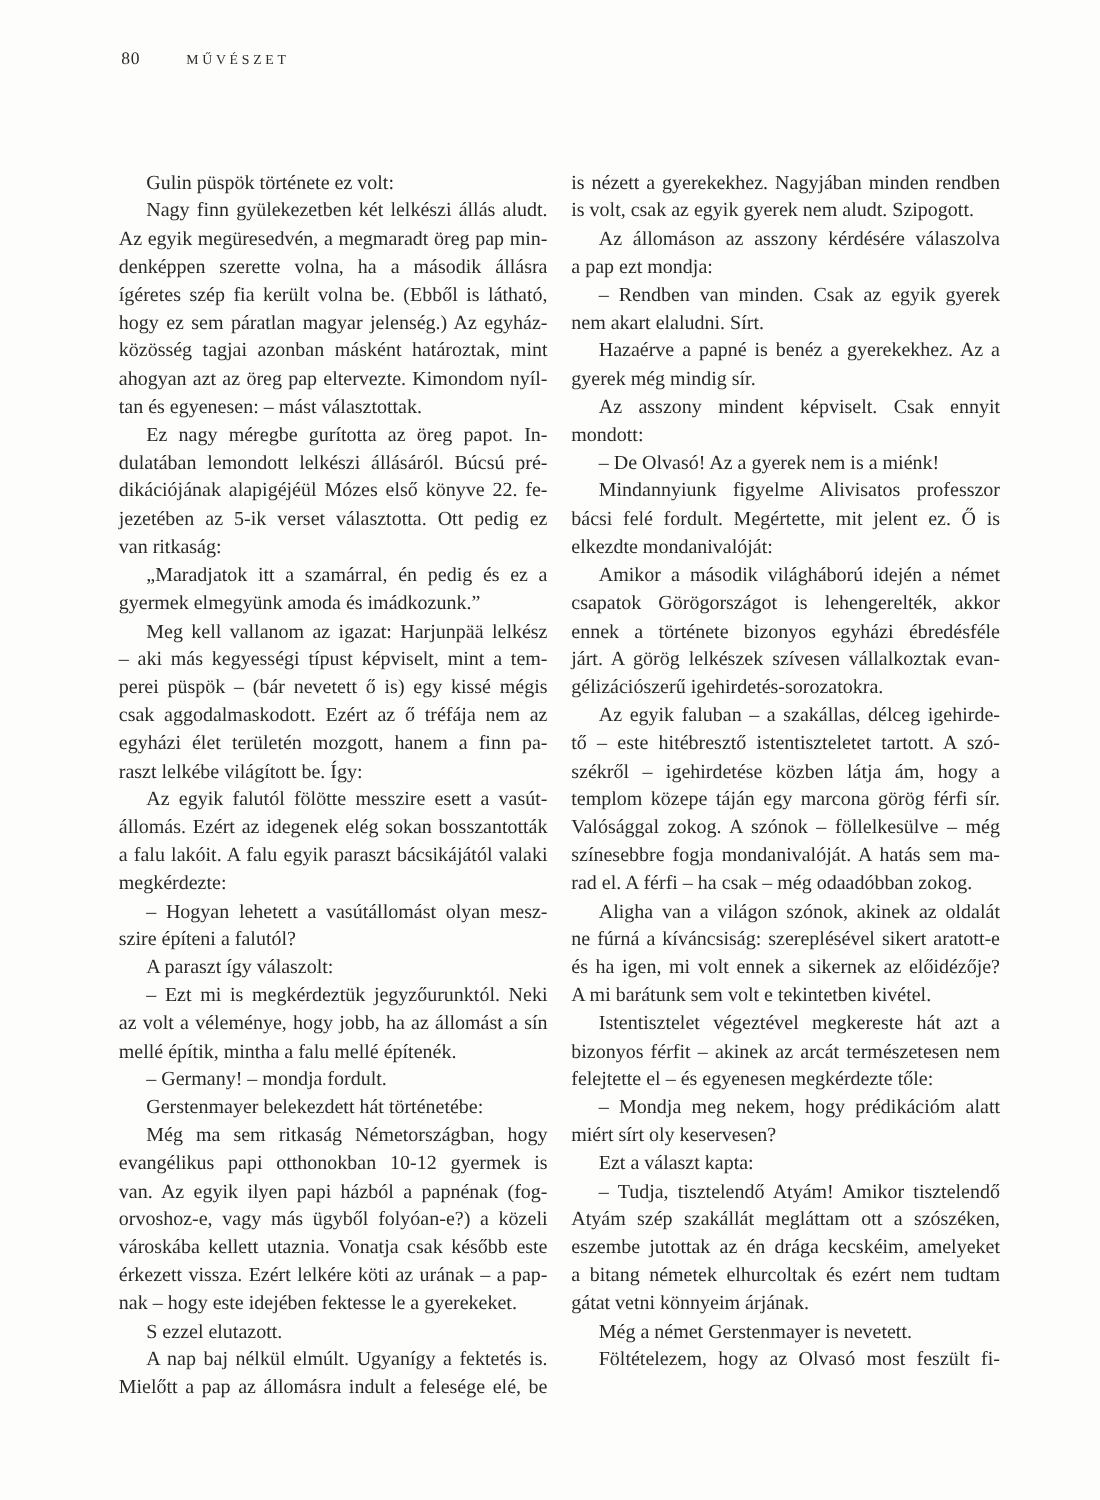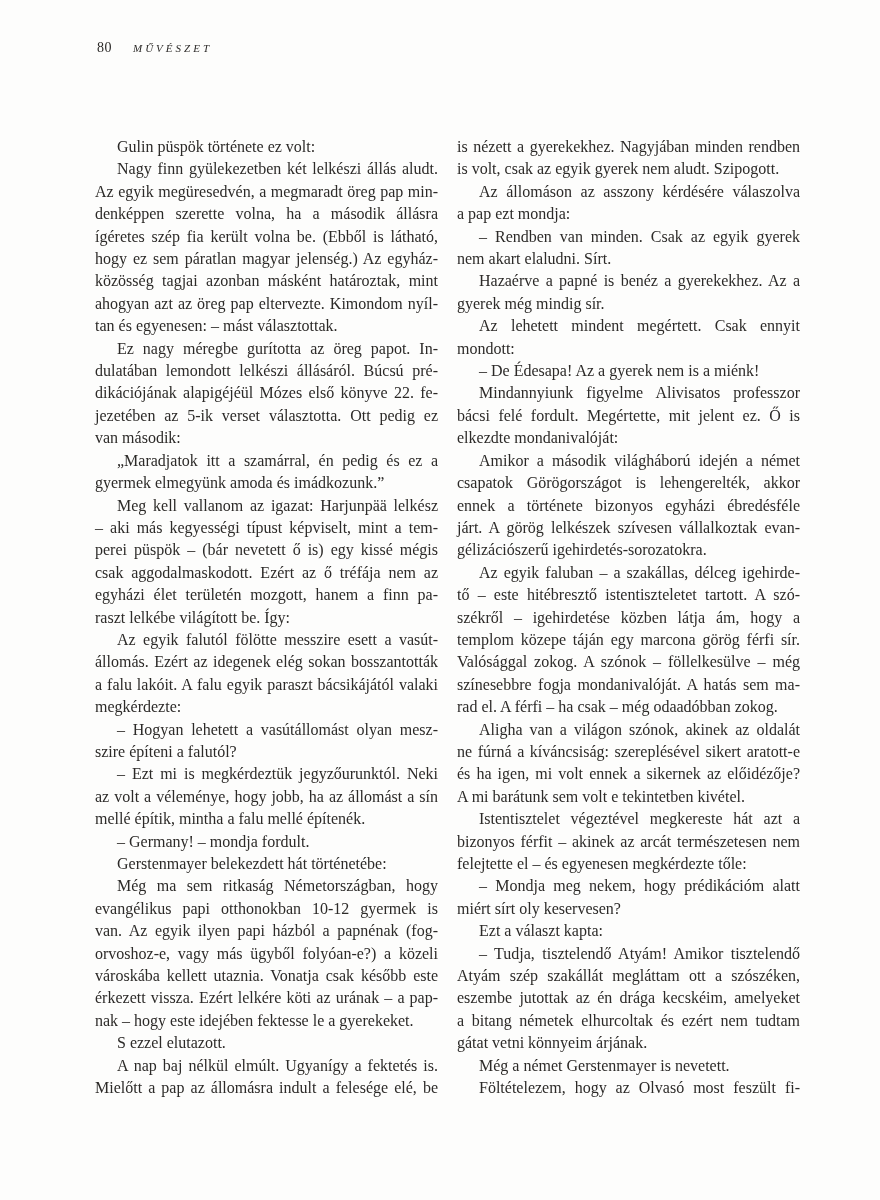--- a/index.html
+++ b/index.html
@@ -23,23 +23,22 @@
     left: 97px;
     display: flex;
     align-items: baseline;
   }
   .page-number {
     font-size: 14px;
     letter-spacing: 0.5px;
     color: #2c2a28;
   }
   .section-title {
-    margin-left: 21px;
+    margin-left: 37px;
     font-size: 11px;
-    font-style: italic;
     letter-spacing: 3px;
     text-transform: uppercase;
     color: #2c2a28;
   }
   .content {
     position: absolute;
     top: 136px;
     left: 95px;
     width: 705px;
     display: flex;
@@ -80,35 +79,36 @@
         <div class="line">denképpen szerette volna, ha a második állásra</div>
         <div class="line">ígéretes szép fia került volna be. (Ebből is látható,</div>
         <div class="line">hogy ez sem páratlan magyar jelenség.) Az egyház-</div>
         <div class="line">közösség tagjai azonban másként határoztak, mint</div>
         <div class="line">ahogyan azt az öreg pap eltervezte. Kimondom nyíl-</div>
         <div class="line end">tan és egyenesen: – mást választottak.</div>
         <div class="line ind">Ez nagy méregbe gurította az öreg papot. In-</div>
         <div class="line">dulatában lemondott lelkészi állásáról. Búcsú pré-</div>
         <div class="line">dikációjának alapigéjéül Mózes első könyve 22. fe-</div>
         <div class="line">jezetében az 5-ik verset választotta. Ott pedig ez</div>
-        <div class="line end">van második:</div>
+        <div class="line end">van ritkaság:</div>
         <div class="line ind">„Maradjatok itt a szamárral, én pedig és ez a</div>
         <div class="line end">gyermek elmegyünk amoda és imádkozunk.”</div>
         <div class="line ind">Meg kell vallanom az igazat: Harjunpää lelkész</div>
         <div class="line">– aki más kegyességi típust képviselt, mint a tem-</div>
         <div class="line">perei püspök – (bár nevetett ő is) egy kissé mégis</div>
         <div class="line">csak aggodalmaskodott. Ezért az ő tréfája nem az</div>
         <div class="line">egyházi élet területén mozgott, hanem a finn pa-</div>
         <div class="line end">raszt lelkébe világított be. Így:</div>
         <div class="line ind">Az egyik falutól fölötte messzire esett a vasút-</div>
         <div class="line">állomás. Ezért az idegenek elég sokan bosszantották</div>
         <div class="line">a falu lakóit. A falu egyik paraszt bácsikájától valaki</div>
         <div class="line end">megkérdezte:</div>
         <div class="line ind">– Hogyan lehetett a vasútállomást olyan mesz-</div>
         <div class="line end">szire építeni a falutól?</div>
+        <div class="line ind end">A paraszt így válaszolt:</div>
         <div class="line ind">– Ezt mi is megkérdeztük jegyzőurunktól. Neki</div>
         <div class="line">az volt a véleménye, hogy jobb, ha az állomást a sín</div>
         <div class="line end">mellé építik, mintha a falu mellé építenék.</div>
         <div class="line ind end">– Germany! – mondja fordult.</div>
         <div class="line ind end">Gerstenmayer belekezdett hát történetébe:</div>
         <div class="line ind">Még ma sem ritkaság Németországban, hogy</div>
         <div class="line">evangélikus papi otthonokban 10-12 gyermek is</div>
         <div class="line">van. Az egyik ilyen papi házból a papnénak (fog-</div>
         <div class="line">orvoshoz-e, vagy más ügyből folyóan-e?) a közeli</div>
         <div class="line">városkába kellett utaznia. Vonatja csak később este</div>
@@ -120,23 +120,23 @@
       </div>
     <div class="column">
         <div class="line">is nézett a gyerekekhez. Nagyjában minden rendben</div>
         <div class="line end">is volt, csak az egyik gyerek nem aludt. Szipogott.</div>
         <div class="line ind">Az állomáson az asszony kérdésére válaszolva</div>
         <div class="line end">a pap ezt mondja:</div>
         <div class="line ind">– Rendben van minden. Csak az egyik gyerek</div>
         <div class="line end">nem akart elaludni. Sírt.</div>
         <div class="line ind">Hazaérve a papné is benéz a gyerekekhez. Az a</div>
         <div class="line end">gyerek még mindig sír.</div>
-        <div class="line ind">Az lehetett mindent megértett. Csak ennyit</div>
+        <div class="line ind">Az asszony mindent képviselt. Csak ennyit</div>
         <div class="line end">mondott:</div>
-        <div class="line ind end">– De Édesapa! Az a gyerek nem is a miénk!</div>
+        <div class="line ind end">– De Olvasó! Az a gyerek nem is a miénk!</div>
         <div class="line ind">Mindannyiunk figyelme Alivisatos professzor</div>
         <div class="line">bácsi felé fordult. Megértette, mit jelent ez. Ő is</div>
         <div class="line end">elkezdte mondanivalóját:</div>
         <div class="line ind">Amikor a második világháború idején a német</div>
         <div class="line">csapatok Görögországot is lehengerelték, akkor</div>
         <div class="line">ennek a története bizonyos egyházi ébredésféle</div>
         <div class="line">járt. A görög lelkészek szívesen vállalkoztak evan-</div>
         <div class="line end">gélizációszerű igehirdetés-sorozatokra.</div>
         <div class="line ind">Az egyik faluban – a szakállas, délceg igehirde-</div>
         <div class="line">tő – este hitébresztő istentiszteletet tartott. A szó-</div>

